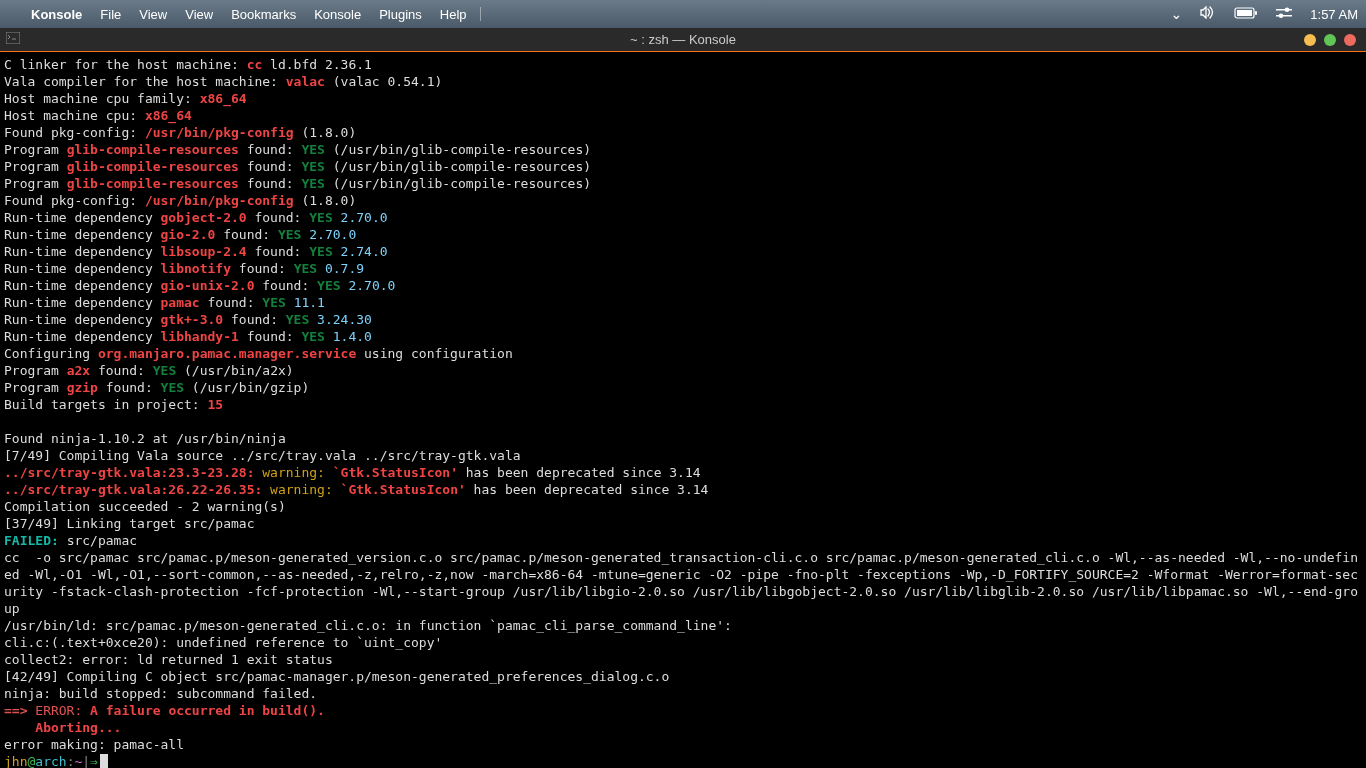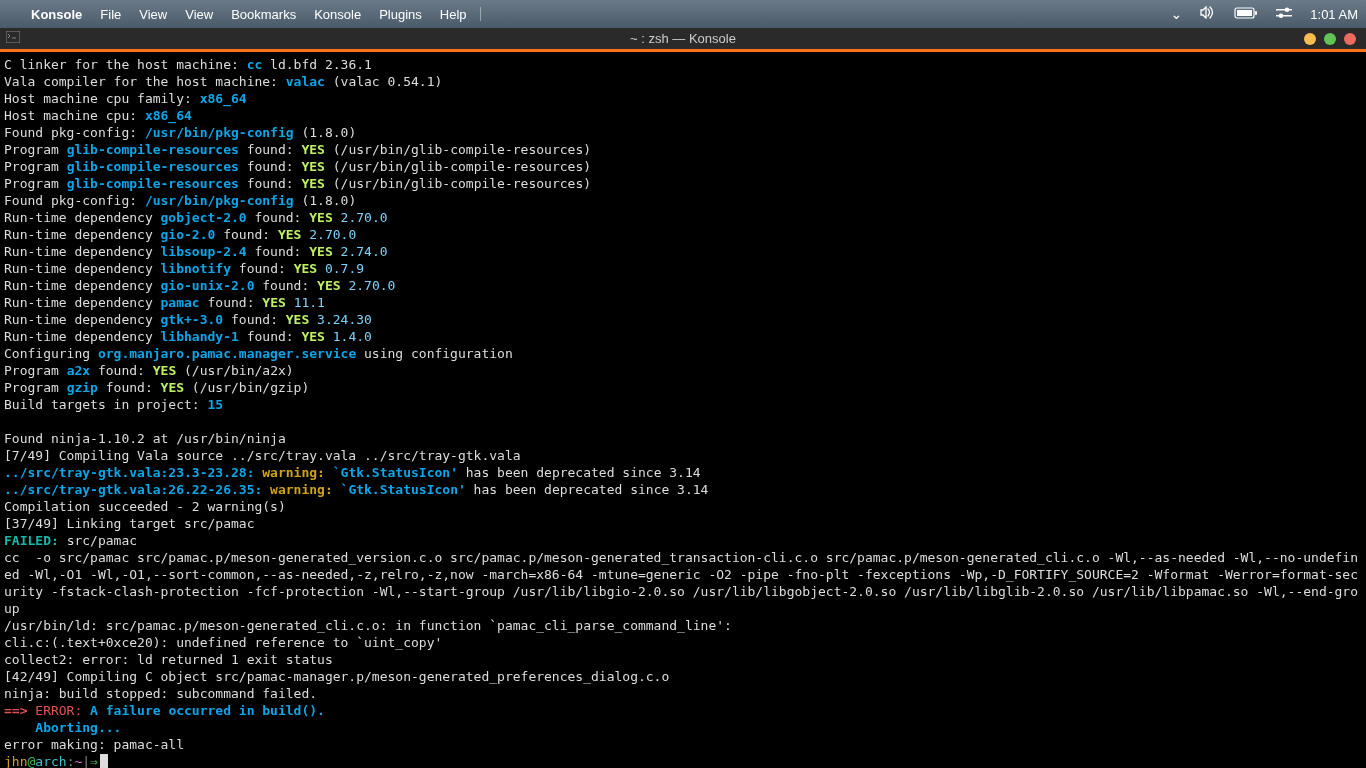--- a/index.html
+++ b/index.html
@@ -27,21 +27,21 @@
     .apple-logo { font-size: 14px; padding: 0 10px 0 4px; }
     .menubar-icon { font-size: 14px; }
     .menubar-sep { width: 1px; height: 14px; background: rgba(255,255,255,0.4); margin-left: 4px; }
     .clock { font-size: 13px; }
     .tabbar {
       height: 24px;
       background: #2a2a2a;
       display: flex;
       align-items: center;
       justify-content: space-between;
-      border-bottom: 3px solid #f97316;
+      border-bottom: 1px solid #f97316;
       position: relative;
     }
     .tabbar-left { display: flex; align-items: center; gap: 6px; padding-left: 6px;}
     .tab-icon { font-size: 12px; color: #aaa; }
     .window-title-center {
       position: absolute;
       left: 50%;
       transform: translateX(-50%);
       color: #ccc;
       font-size: 13px;
@@ -56,24 +56,24 @@
       color: #ddd;
       font-family: "DejaVu Sans Mono", "Menlo", monospace;
       font-size: 13px;
       line-height: 17px;
       padding: 4px 4px;
       height: calc(768px - 22px - 24px);
       white-space: pre-wrap;
       word-break: break-all;
       letter-spacing: 0px;
     }
-    .b { font-weight: bold; color: #0ea5e9; }
-    .yes { color: #bef264; font-weight: bold; }
+    .b { font-weight: bold; color: #ef4444; }
+    .yes { color: #15803d; font-weight: bold; }
     .ver { color: #7dd3fc; }
-    .warn { color: #d0a215; font-weight: bold; }
+    .warn { color: #d0a215; font-weight: normal; }
     .fail { color: #14b8a6; font-weight: bold; }
     .arrow-red { color: #e05252; font-weight: bold; }
     .err-red { color: #e05252; font-weight: normal; }
     .user { color: #d0a215; }
     .at { color: #3fb950; }
     .host { color: #3fc0d0; }
     .tilde { color: #d070d0; }
     .pipe-g { color: #888; }
     .prompt-arrow { color: #3fb950; }
     .cursor {
@@ -117,21 +117,21 @@
         </svg>
     </span>
     <span class="menubar-icon">
       <svg width="16" height="12" viewBox="0 0 16 12">
           <rect x="0" y="2" width="16" height="1.5" fill="#fff"></rect>
           <rect x="0" y="8" width="16" height="1.5" fill="#fff"></rect>
           <circle cx="11" cy="2.7" r="2.3" fill="#fff"></circle>
           <circle cx="5" cy="8.7" r="2.3" fill="#fff"></circle>
         </svg>
     </span>
-    <span class="clock">1:01 AM</span>
+    <span class="clock">1:57 AM</span>
   </div>
 </div>
 
 <div class="tabbar">
   <div class="tabbar-left">
     <span class="tab-icon">
       <svg width="14" height="12" viewBox="0 0 14 12">
           <rect x="0" y="0" width="14" height="12" rx="1" fill="none" stroke="#888" stroke-width="1"></rect>
           <path d="M2 3l2 2-2 2 M6 7h4" stroke="#888" stroke-width="1" fill="none"></path>
         </svg>

